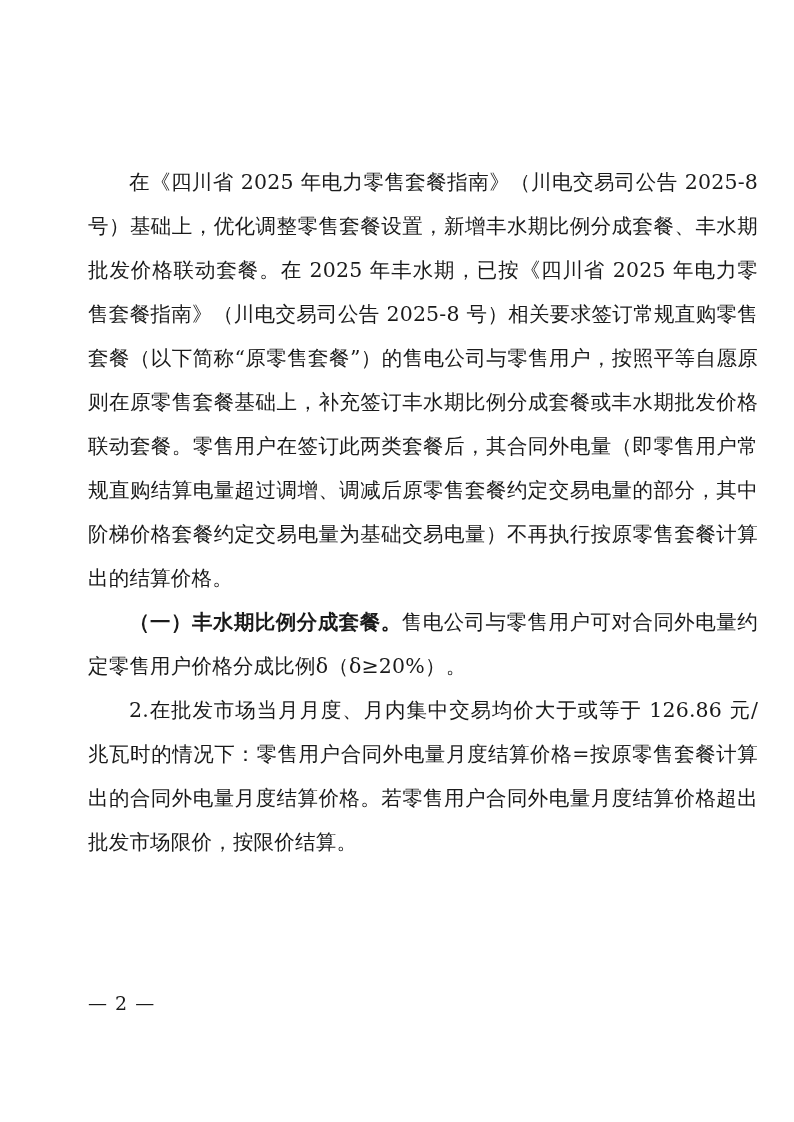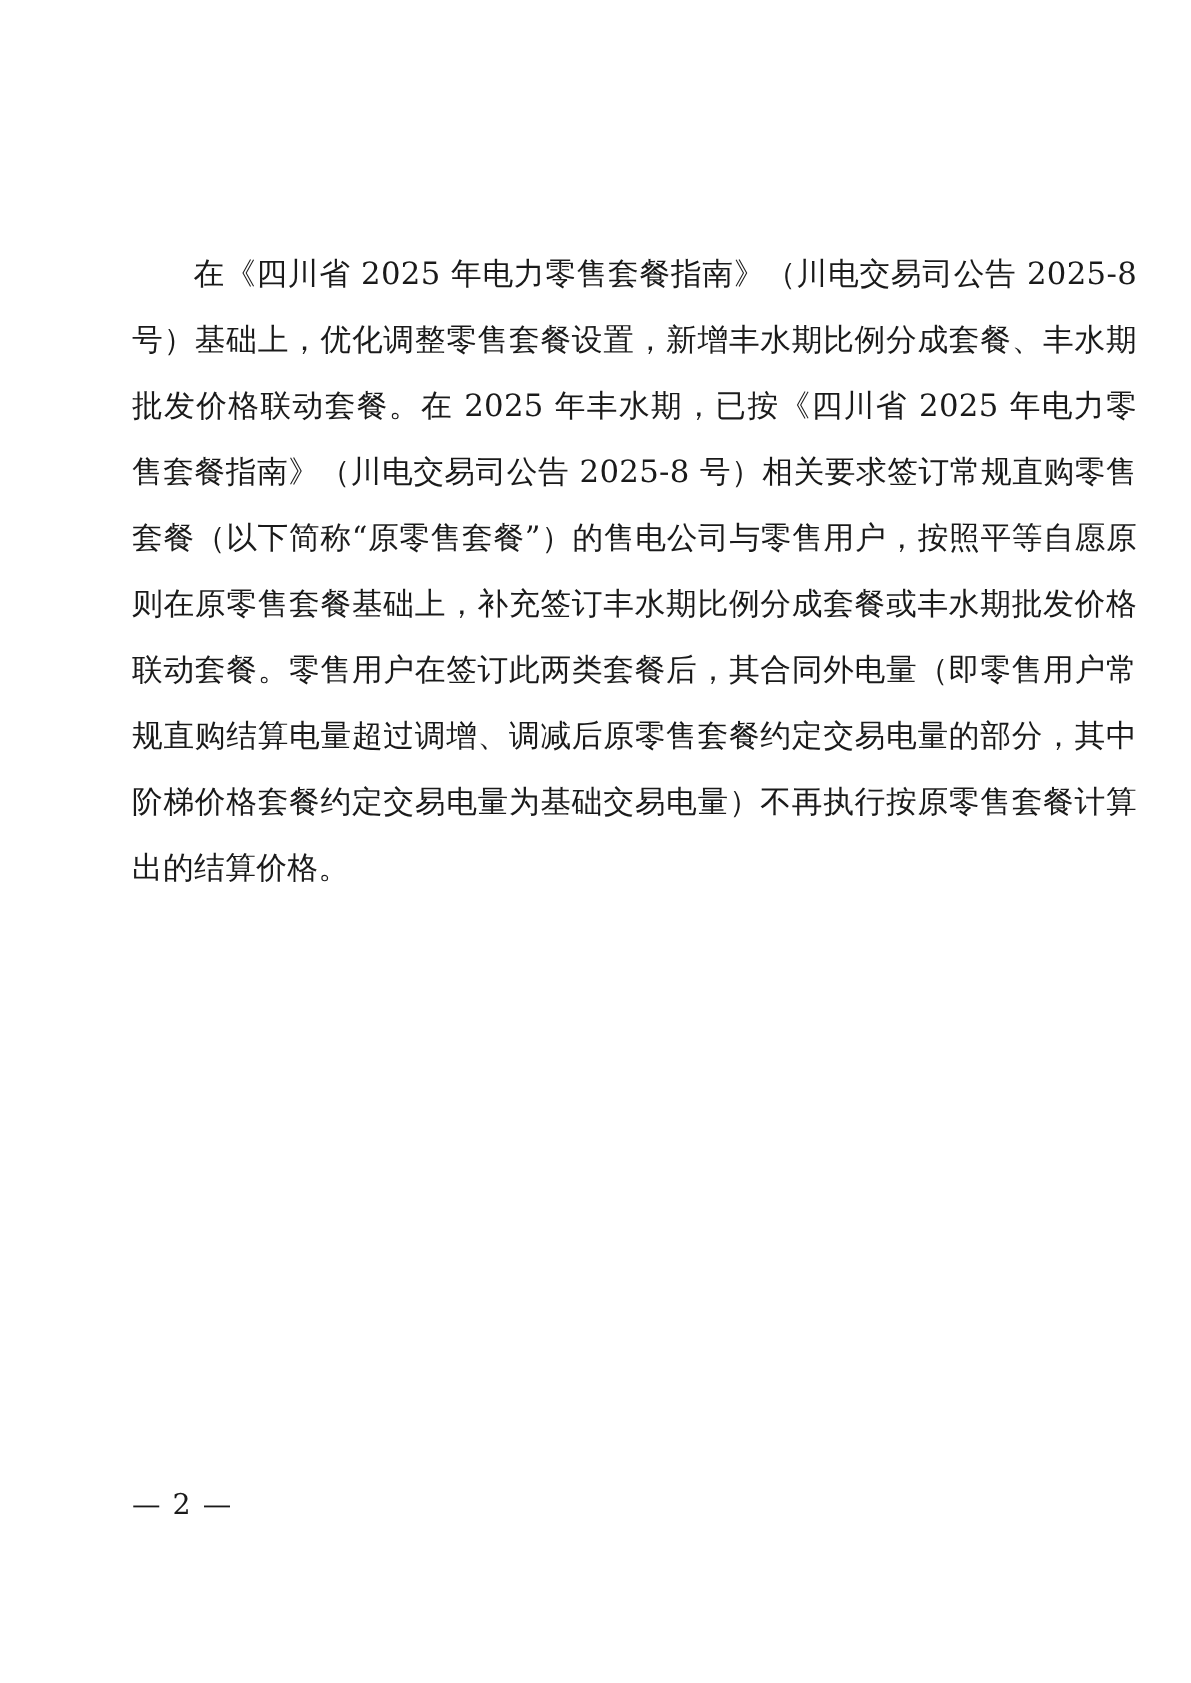--- a/index.html
+++ b/index.html
@@ -52,19 +52,25 @@
 </head>
 <body>
 
 <div class="page">
   <div class="doc-body">
 
     <p class="para">
       <span>在《四川省 2025 年电力零售套餐指南》（川电交易司公告 2025-8 号）基础上，优化调整零售套餐设置，新增丰水期比例分成套餐、丰水期批发价格联动套餐。在 2025 年丰水期，已按《四川省 2025 年电力零售套餐指南》（川电交易司公告 2025-8 号）相关要求签订常规直购零售套餐（以下简称“原零售套餐”）的售电公司与零售用户，按照平等自愿原则在原零售套餐基础上，补充签订丰水期比例分成套餐或丰水期批发价格联动套餐。零售用户在签订此两类套餐后，其合同外电量（即零售用户常规直购结算电量超过调增、调减后原零售套餐约定交易电量的部分，其中阶梯价格套餐约定交易电量为基础交易电量）不再执行按原零售套餐计算出的结算价格。</span>
     </p>
 
+    <p class="para">
+      <span class="bold-lead">（一）丰水期比例分成套餐。</span><span>售电公司与零售用户可对合同外电量约定零售用户价格分成比例δ（δ≥20%）。</span>
+    </p>
 
 
+    <p class="para">
+      <span>2.在批发市场当月月度、月内集中交易均价大于或等于 126.86 元/兆瓦时的情况下：零售用户合同外电量月度结算价格=按原零售套餐计算出的合同外电量月度结算价格。若零售用户合同外电量月度结算价格超出批发市场限价，按限价结算。</span>
+    </p>
 
   </div>
 
   <div class="footer">— 2 —</div>
 </div>
 
 </body></html>

